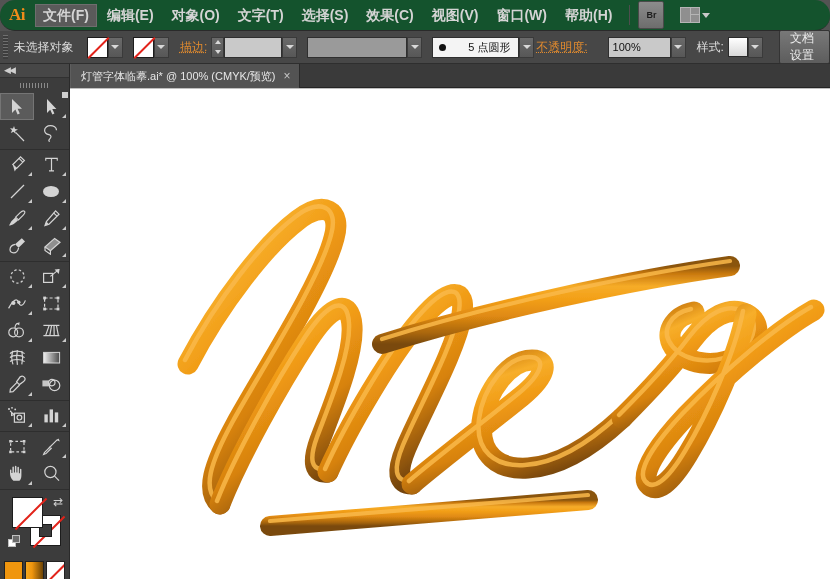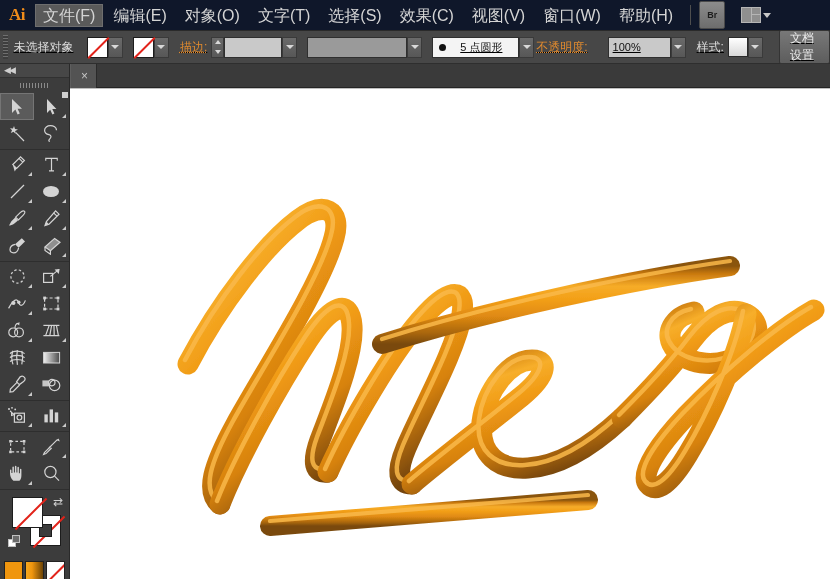--- a/index.html
+++ b/index.html
@@ -9,36 +9,37 @@
     overflow: hidden;
     background: #535353;
     font-family: "Liberation Sans", sans-serif;
     -webkit-font-smoothing: antialiased;
   }
   #app { position: relative; width: 830px; height: 579px; }
 
   
   .menubar {
     position: absolute; left: 0; top: 0; width: 830px; height: 31px;
-    background: #0f172a;
+    background: #14532d;
     border-bottom: 1px solid #2a2a2a;
-    display: flex; align-items: center;
+    display: flex; align-items: center; border-radius: 15px;
   }
   .ai-logo {
     width: 34px; height: 31px;
     display: flex; align-items: center; justify-content: center;
     color: #f08c1a; font-size: 17px; font-weight: bold;
     font-family: "Liberation Serif", serif;
     letter-spacing: -0.5px;
   }
   .menu-item {
     padding: 3px 8px; margin: 5px 1px;
-    font-size: 16px; color: #d4d4d4;
+    font-size: 14px; color: #d4d4d4;
     white-space: nowrap; cursor: default;
     line-height: 17px;
+    font-weight: bold;
   }
   .menu-item.active {
     background: #5a5a5a;
     border: 1px solid #6e6e6e;
     padding: 2px 7px;
   }
   .menu-sep {
     width: 1px; height: 20px; background: #2d2d2d;
     margin: 0 8px;
     border-right: 1px solid #4e4e4e;
@@ -73,21 +74,21 @@
     width: 0; height: 0;
     border-left: 4px solid transparent; border-right: 4px solid transparent;
     border-top: 5px solid #c8c8c8;
   }
 
   
   .controlbar {
     position: absolute; left: 0; top: 31px; width: 830px; height: 33px;
     background: #474747;
     border-bottom: 1px solid #2e2e2e;
-    display: flex; align-items: center; text-decoration: underline;
+    display: flex; align-items: center;
   }
   .grip {
     width: 9px; height: 24px; margin-left: 3px; margin-right: 5px;
     background: repeating-linear-gradient(to bottom,
       #6f6f6f 0px, #6f6f6f 1px, #3d3d3d 1px, #3d3d3d 3px);
   }
   .cb-label { font-size: 12px; color: #dcdcdc; white-space: nowrap; }
   .cb-label.orange { color: #e08a2e; text-decoration: underline; text-decoration-style: dotted; }
   .swatch-box {
     width: 21px; height: 21px; background: #fff;
@@ -152,21 +153,21 @@
     font-size: 12px; color: #ececec;
     display: flex; align-items: center; cursor: default;
   }
   .style-swatch {
     width: 20px; height: 20px;
     background: linear-gradient(#ffffff, #d8d8d8);
     border: 1px solid #2a2a2a;
   }
   .brush-combo {
     height: 21px; background: #f4f4f4; border: 1px solid #2f2f2f;
-    display: flex; align-items: center; gap: 14px;
+    display: flex; align-items: center; gap: 22px;
     padding: 0 6px; font-size: 11px; color: #111;
   }
   .brush-dot { width: 7px; height: 7px; border-radius: 50%; background: #111; }
 
   
   .tabbar {
     position: absolute; left: 0; top: 64px; width: 830px; height: 24px;
     background: #3a3a3a;
     border-bottom: 1px solid #242424;
   }
@@ -398,20 +399,21 @@
       <div class="mini-arrow">
           <div class="tri"></div>
         </div>
     </div>
 
     <div class="doc-setup-btn" style="margin-left:16px">文档设置</div>
   </div>
 
   <div class="tabbar">
     <div class="doc-tab">
+      <span>灯管字体临摹.ai* @ 100% (CMYK/预览)</span>
       <span class="tab-close">×</span>
     </div>
   </div>
 
   <div class="toolpanel">
 
     <div class="tp-header">
       <span class="dbl-arrow">◀◀</span>
     </div>
     <div class="tp-grip">

